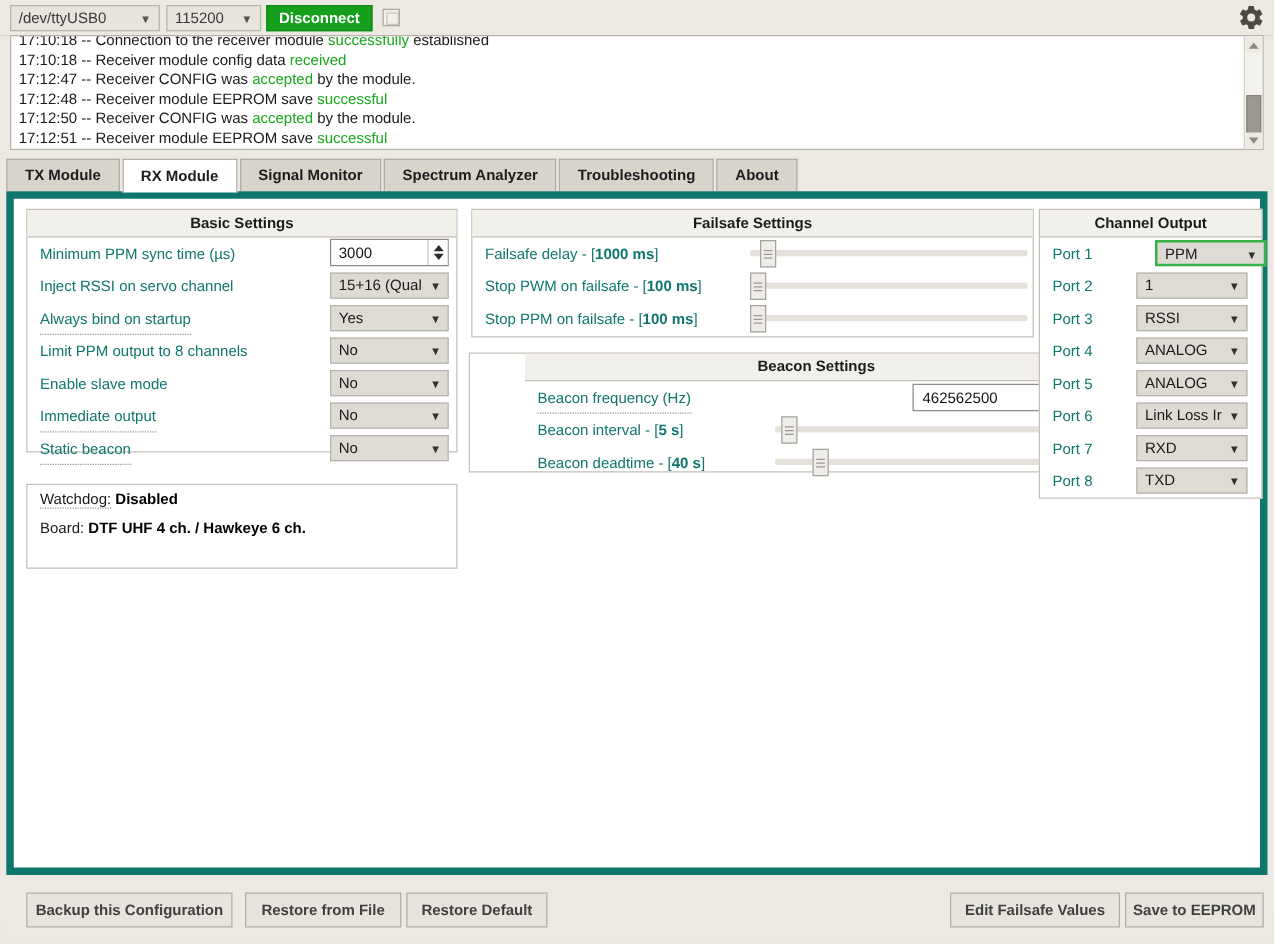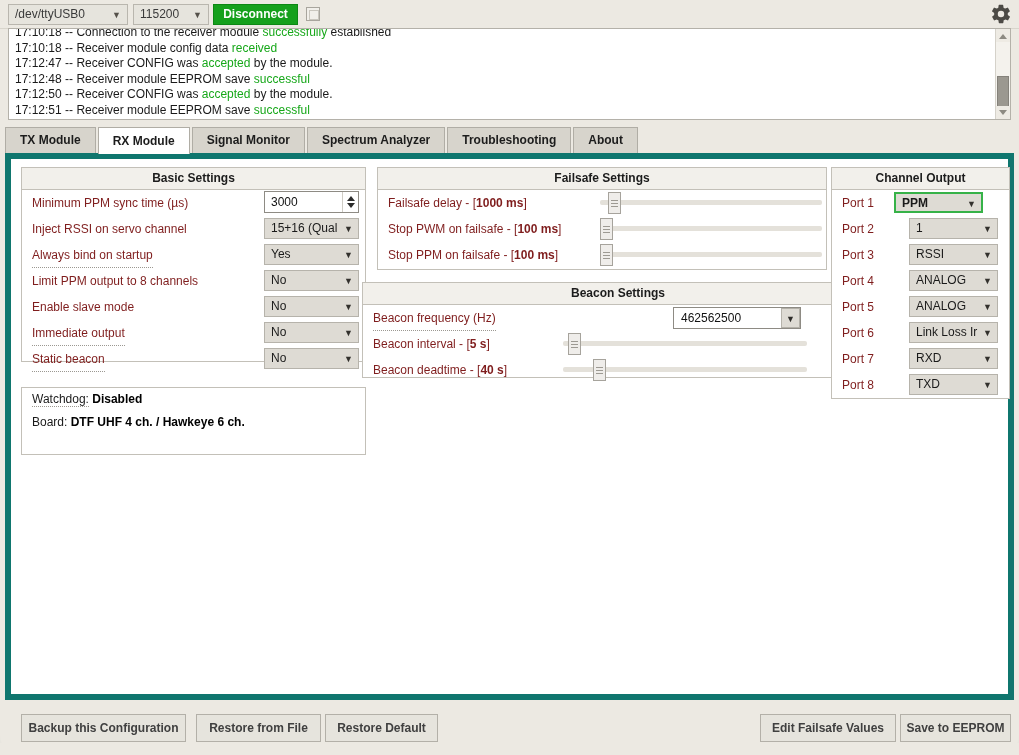--- a/index.html
+++ b/index.html
@@ -183,21 +183,21 @@
 
   
   .row {
     position: relative;
     height: 26px;
   }
   .row .lbl {
     position: absolute; left: 10px; top: 0;
     line-height: 26px;
     font-size: 12px;
-    color: #7f1d1d;
+    color: #0f766e;
     white-space: nowrap;
   }
   .lbl.tip { border-bottom: 1px dotted #9b9891; line-height: 24px; top: 1px; }
   .lbl b { font-weight: bold; }
 
   
   .combo {
     position: absolute;
     background: #dedbd4;
     border: 1px solid #b6b3ab;
@@ -452,21 +452,21 @@
           <div class="row">
             <span class="lbl">Stop PPM on failsafe - [<b>100 ms</b>]</span>
             <div class="slider" style="left: 222px; top: 2px; width: 222px;">
               <div class="track"></div>
               <div class="thumb" style="left: 0px;"></div>
             </div>
           </div>
         </div>
     </div>
 
-    <div class="group" style="left:351px; top:123px; width:512px; height:96px;">
+    <div class="group" style="left:364px; top:123px; width:512px; height:96px;padding-left:44px;">
       <div class="group-title">Beacon Settings</div>
       <div class="group-body" id="beacon-body">
           <div class="row">
             <span class="lbl tip">Beacon frequency (Hz)</span>
             <div class="combo-edit" style="left: 310px; top: 2px; width: 128px;">
               <span class="val">462562500</span>
               <span class="btn"></span>
             </div>
           </div>
           <div class="row">
@@ -484,21 +484,21 @@
             </div>
           </div>
         </div>
     </div>
 
     <div class="group" style="left:820px; top:8px; width:179px; height:232px;">
       <div class="group-title">Channel Output</div>
       <div class="group-body" id="channel-body">
           <div class="row">
             <span class="lbl">Port 1</span>
-            <div class="combo focused" style="left: 62px; top: 2px; width: 89px; font-weight: bold;"><span>PPM</span><span class="arrow">▼</span></div>
+            <div class="combo focused" style="left: 92px; top: 2px; width: 89px;"><span>PPM</span><span class="arrow">▼</span></div>
           </div>
           <div class="row">
             <span class="lbl">Port 2</span>
             <div class="combo" style="left: 77px; top: 2px; width: 89px;"><span>1</span><span class="arrow">▼</span></div>
           </div>
           <div class="row">
             <span class="lbl">Port 3</span>
             <div class="combo" style="left: 77px; top: 2px; width: 89px;"><span>RSSI</span><span class="arrow">▼</span></div>
           </div>
           <div class="row">

